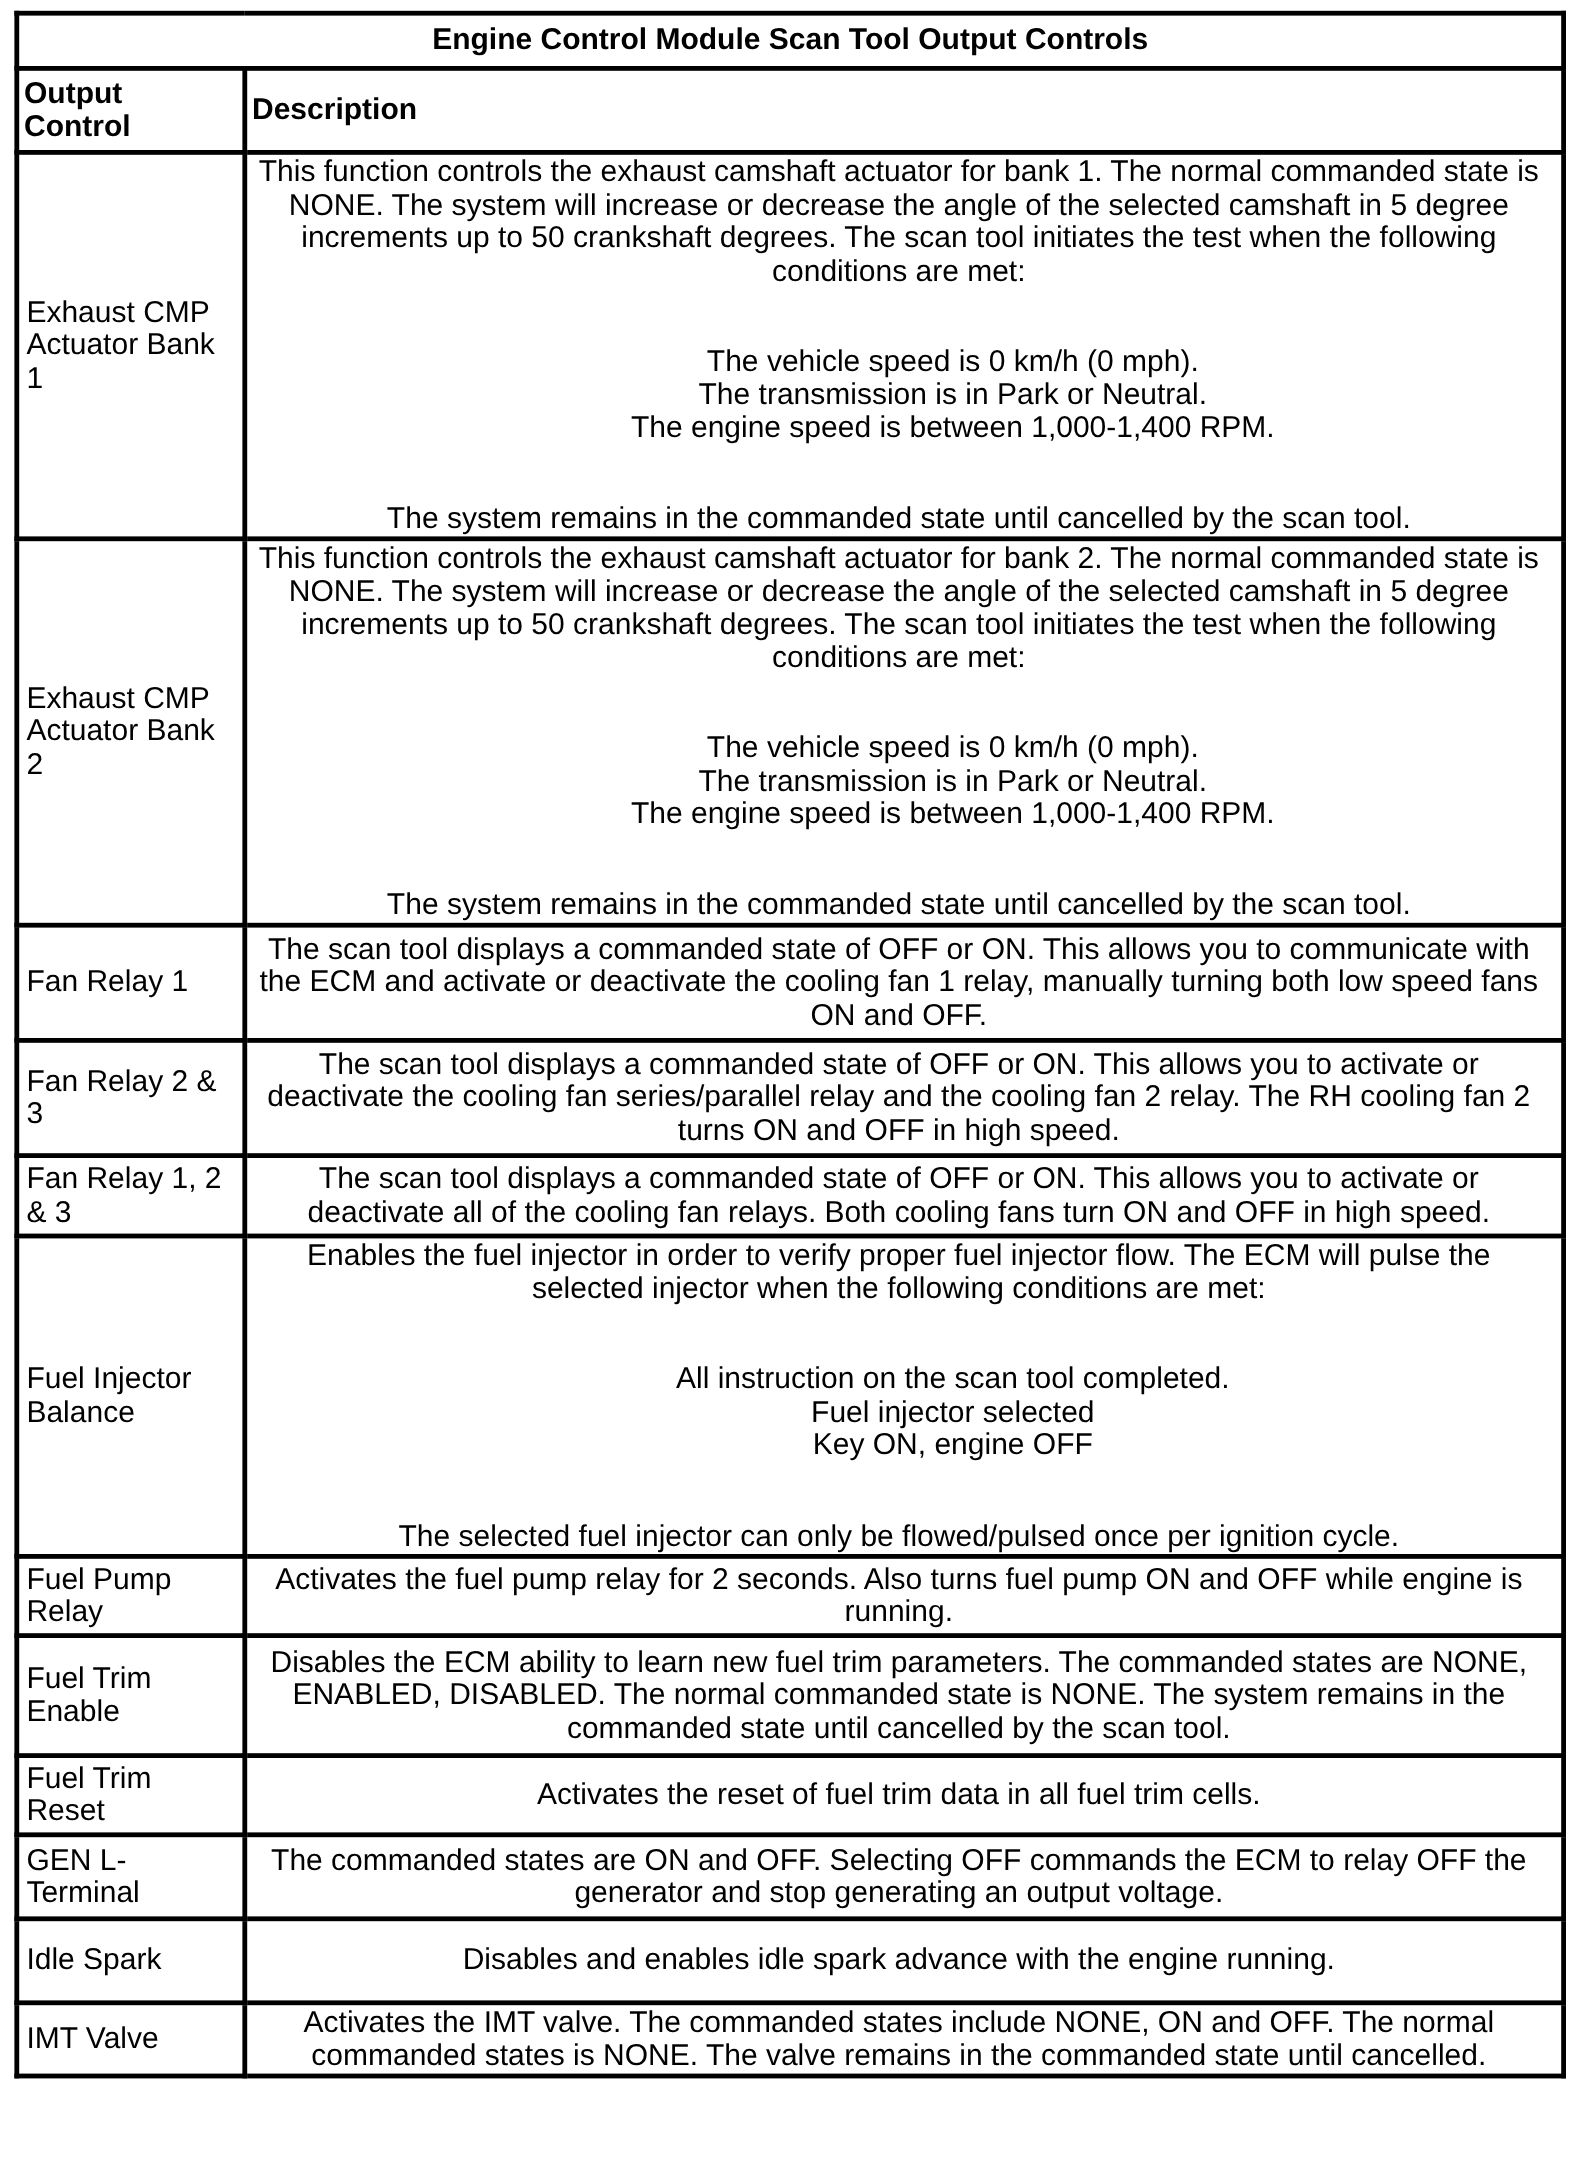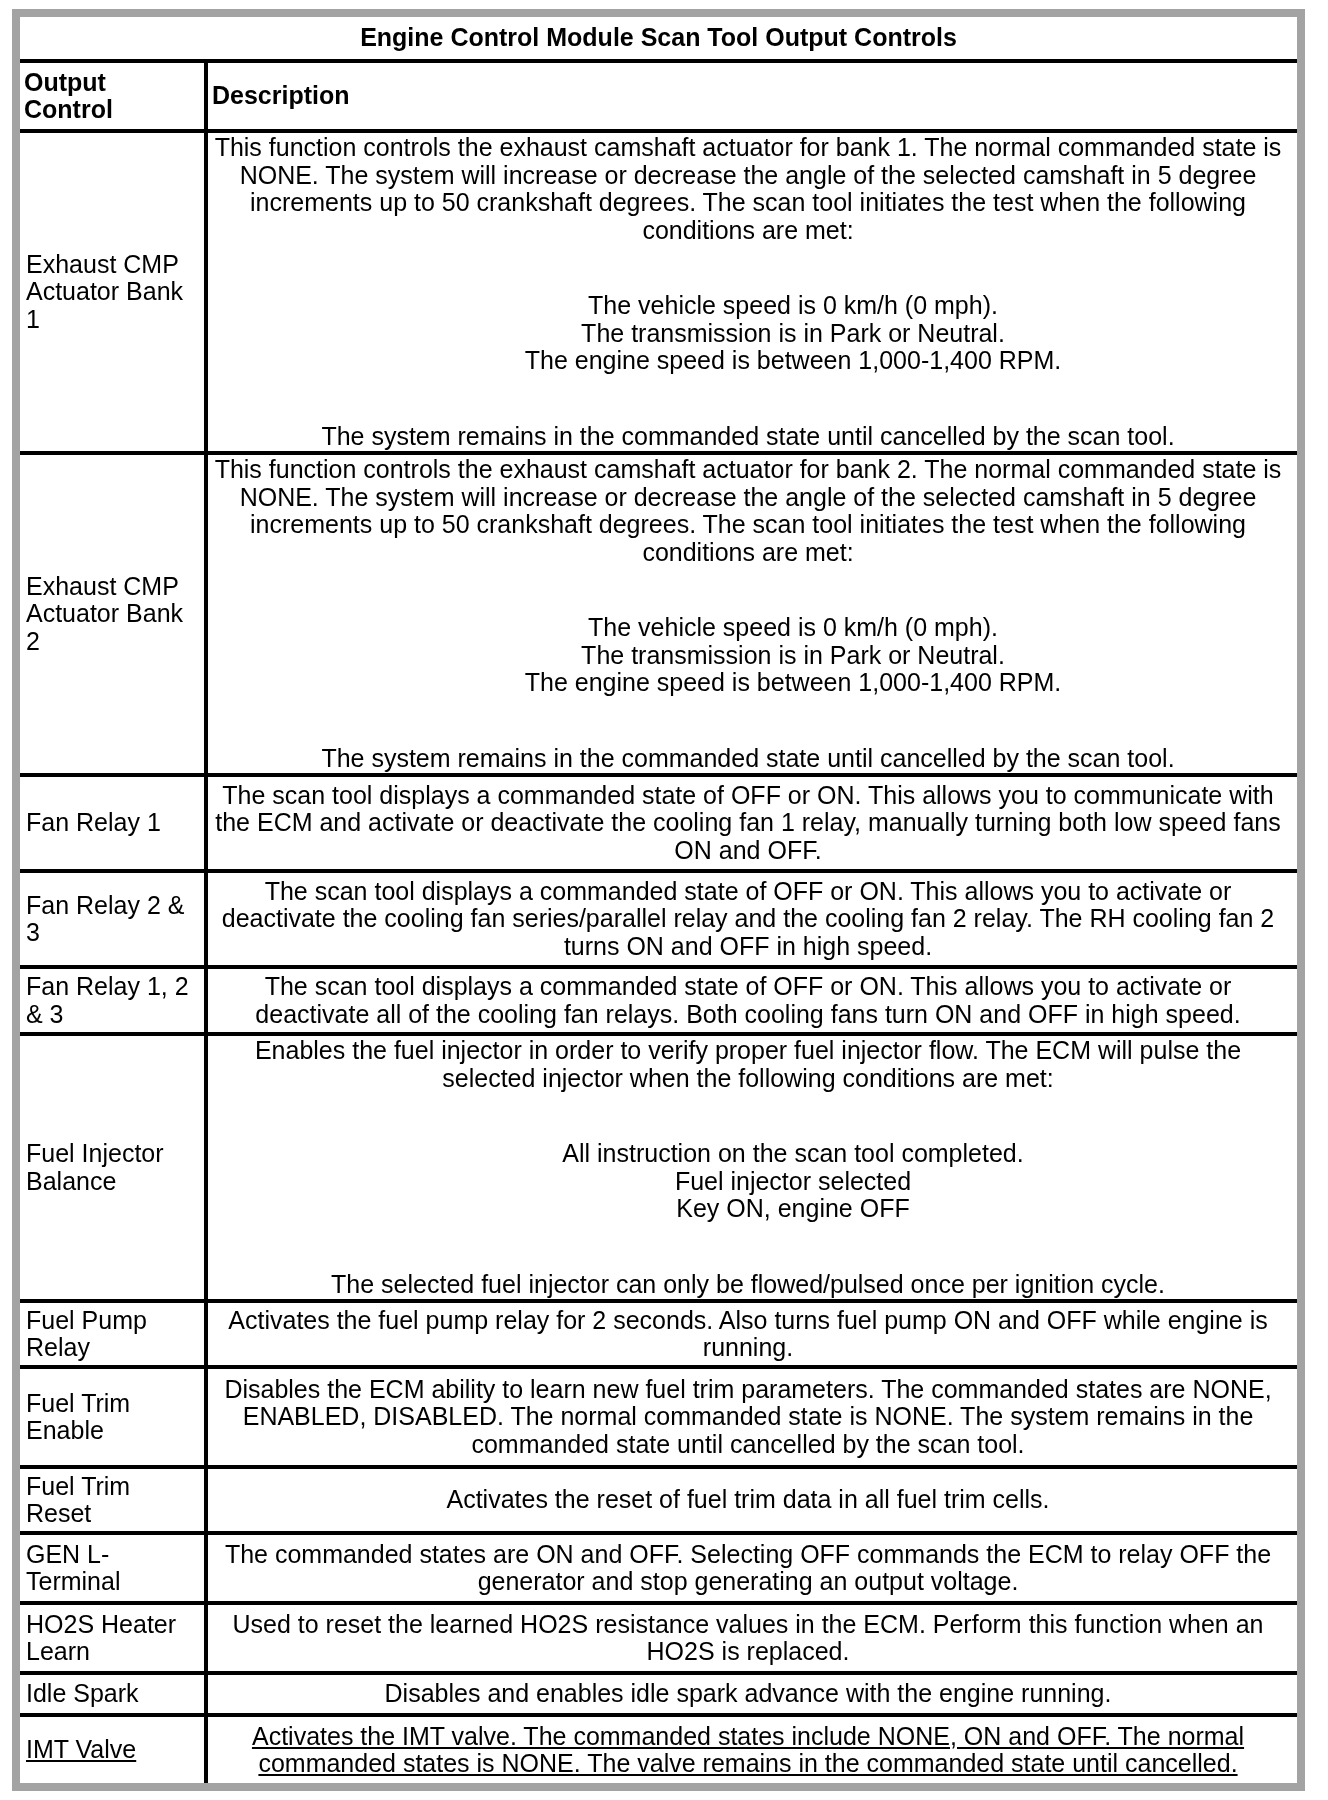--- a/index.html
+++ b/index.html
@@ -23,21 +23,21 @@
     table-layout: fixed;
     background: #ffffff;
   }
   #scan-table th, #scan-table td {
     border: 4px solid #000000;
     font-size: 25px;
     line-height: 27.5px;
     overflow: hidden;
   }
   #scan-table {
-    border: 8px solid #a3a3a3;
+    border: 1px solid #a3a3a3;
   }
   col.c-control { width: 190px; }
   .title-cell {
     font-weight: bold;
     text-align: center;
     vertical-align: middle;
     height: 42px;
     padding: 0 4px;
   }
   .head-cell {
@@ -195,28 +195,20 @@
 
   <tr>
     <td class="control">GEN L-
 Terminal</td>
     <td class="desc">
       <div class="intro">The commanded states are ON and OFF. Selecting OFF commands the ECM to relay OFF the generator and stop generating an output voltage.</div>
 
     </td>
   </tr>
 
-  <tr>
-    <td class="control">HO2S Heater
-Learn</td>
-    <td class="desc">
-      <div class="intro">Used to reset the learned HO2S resistance values in the ECM. Perform this function when an HO2S is replaced.</div>
-
-    </td>
-  </tr>
 
   <tr>
     <td class="control">Idle Spark</td>
     <td class="desc">
       <div class="intro">Disables and enables idle spark advance with the engine running.</div>
 
     </td>
   </tr>
 
   <tr>

